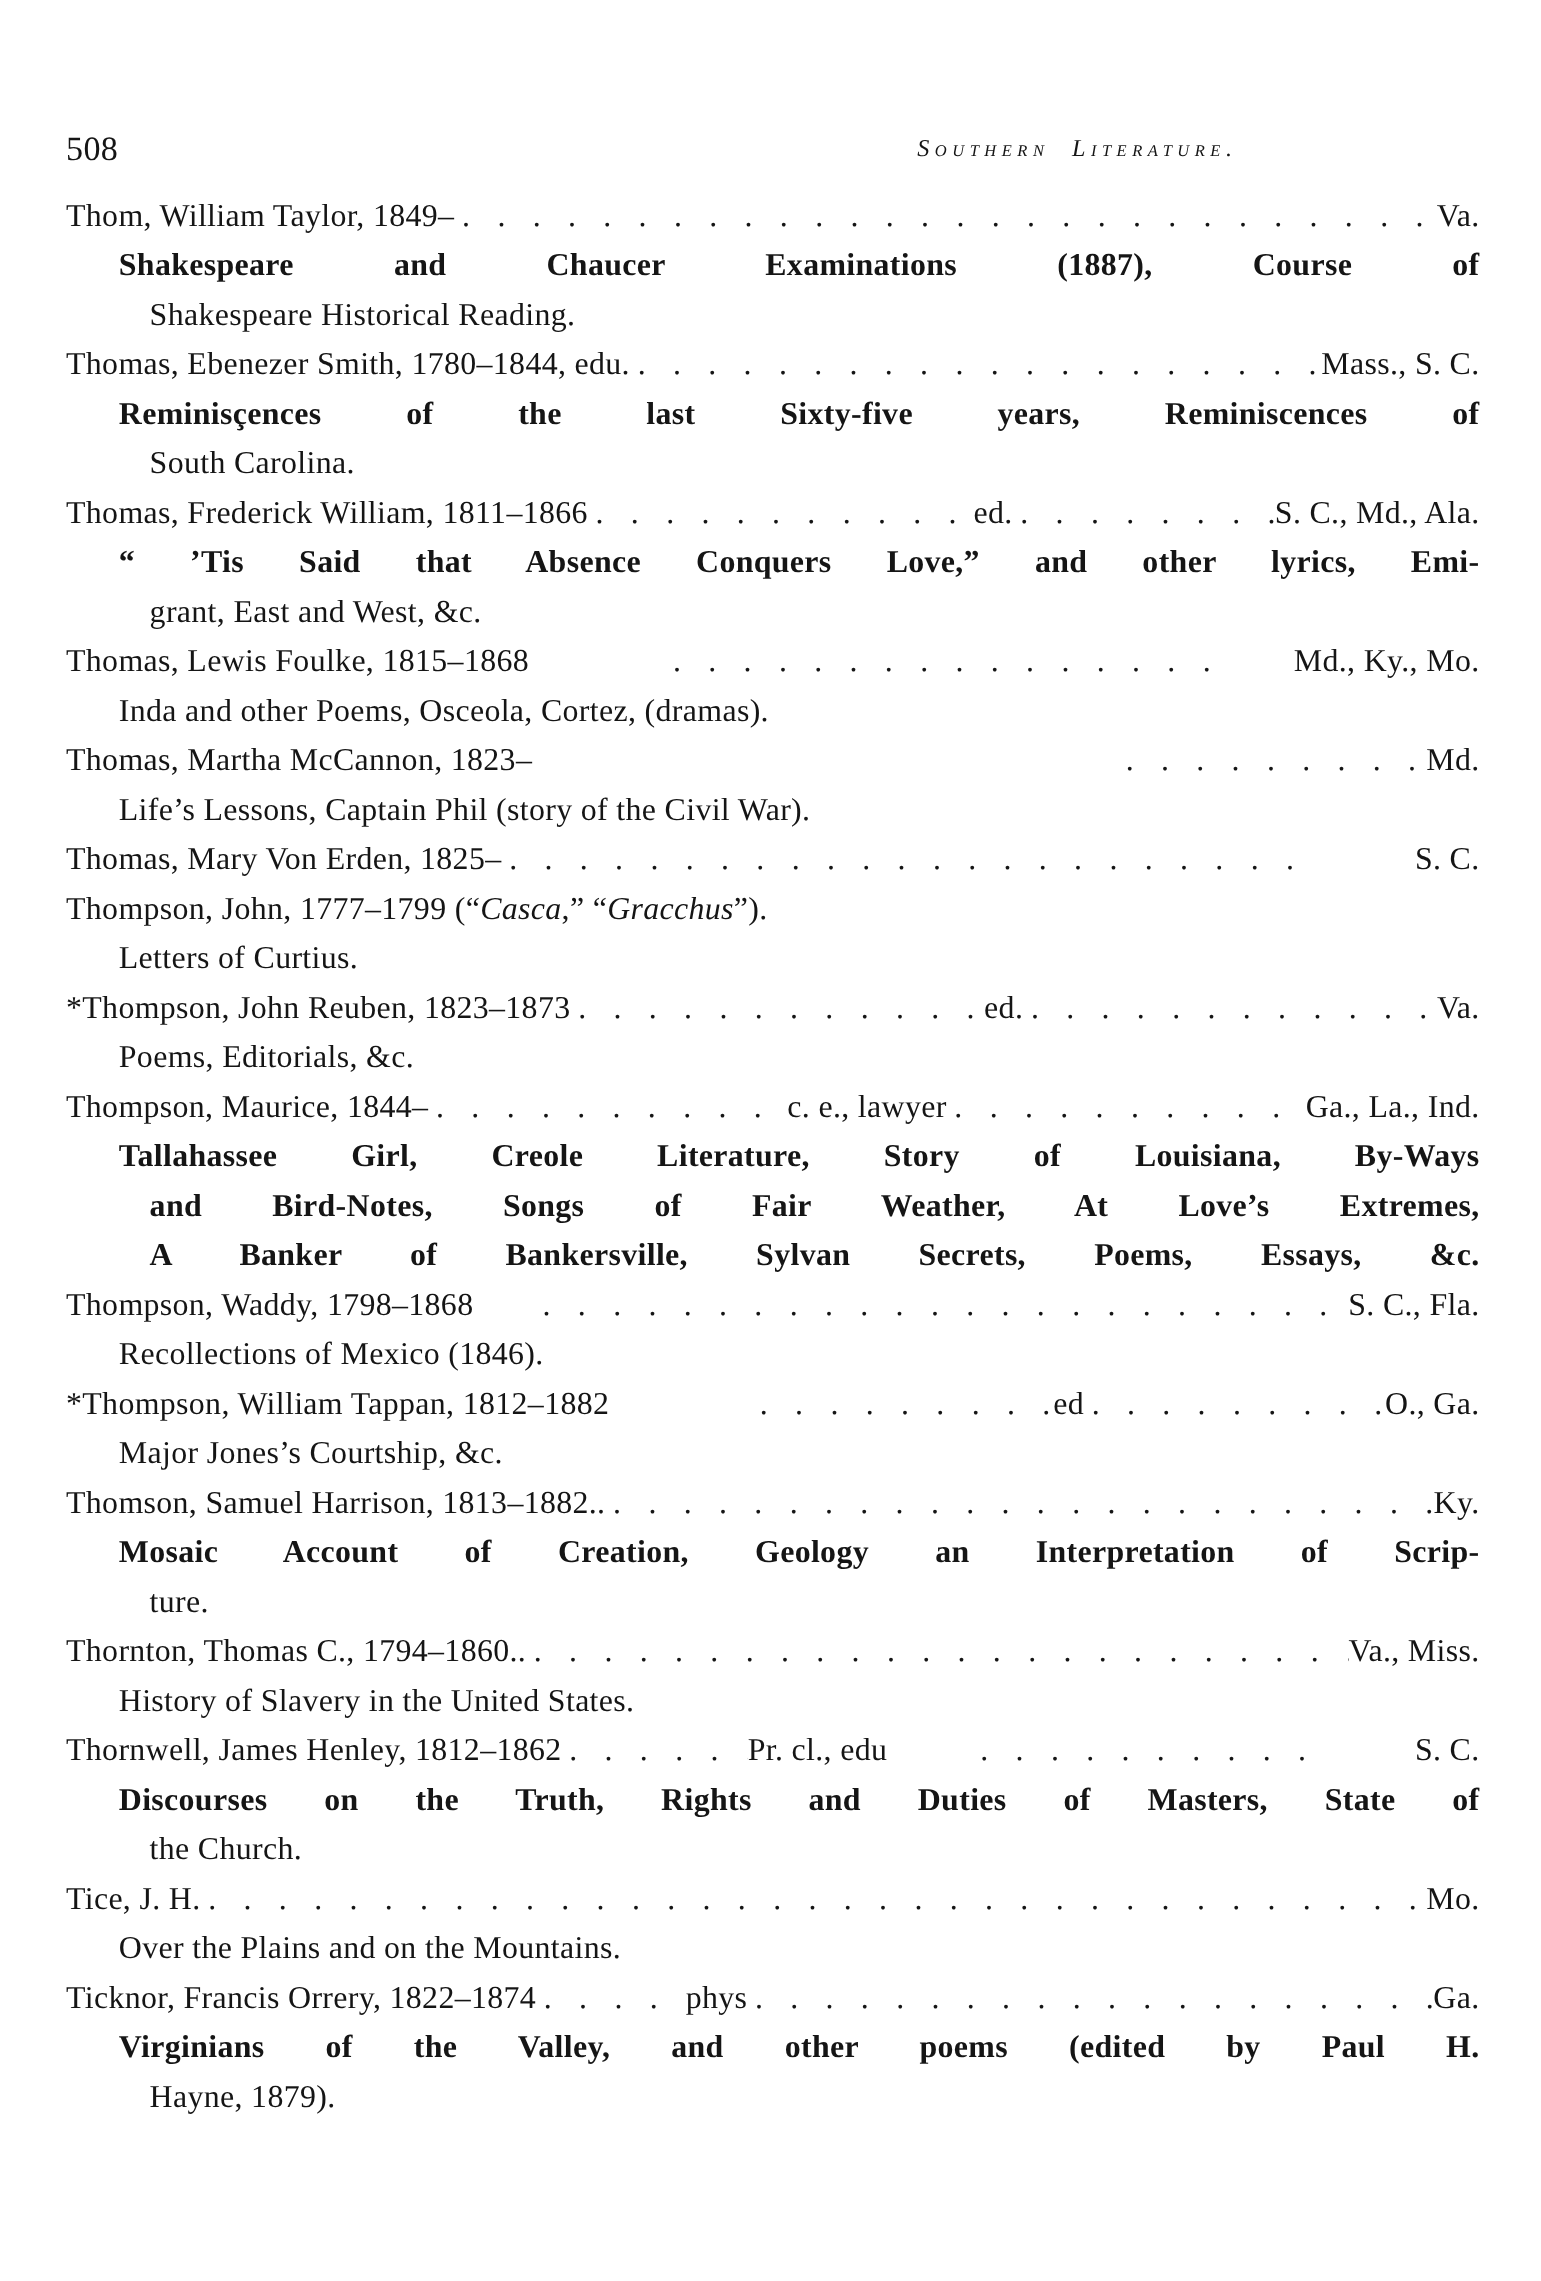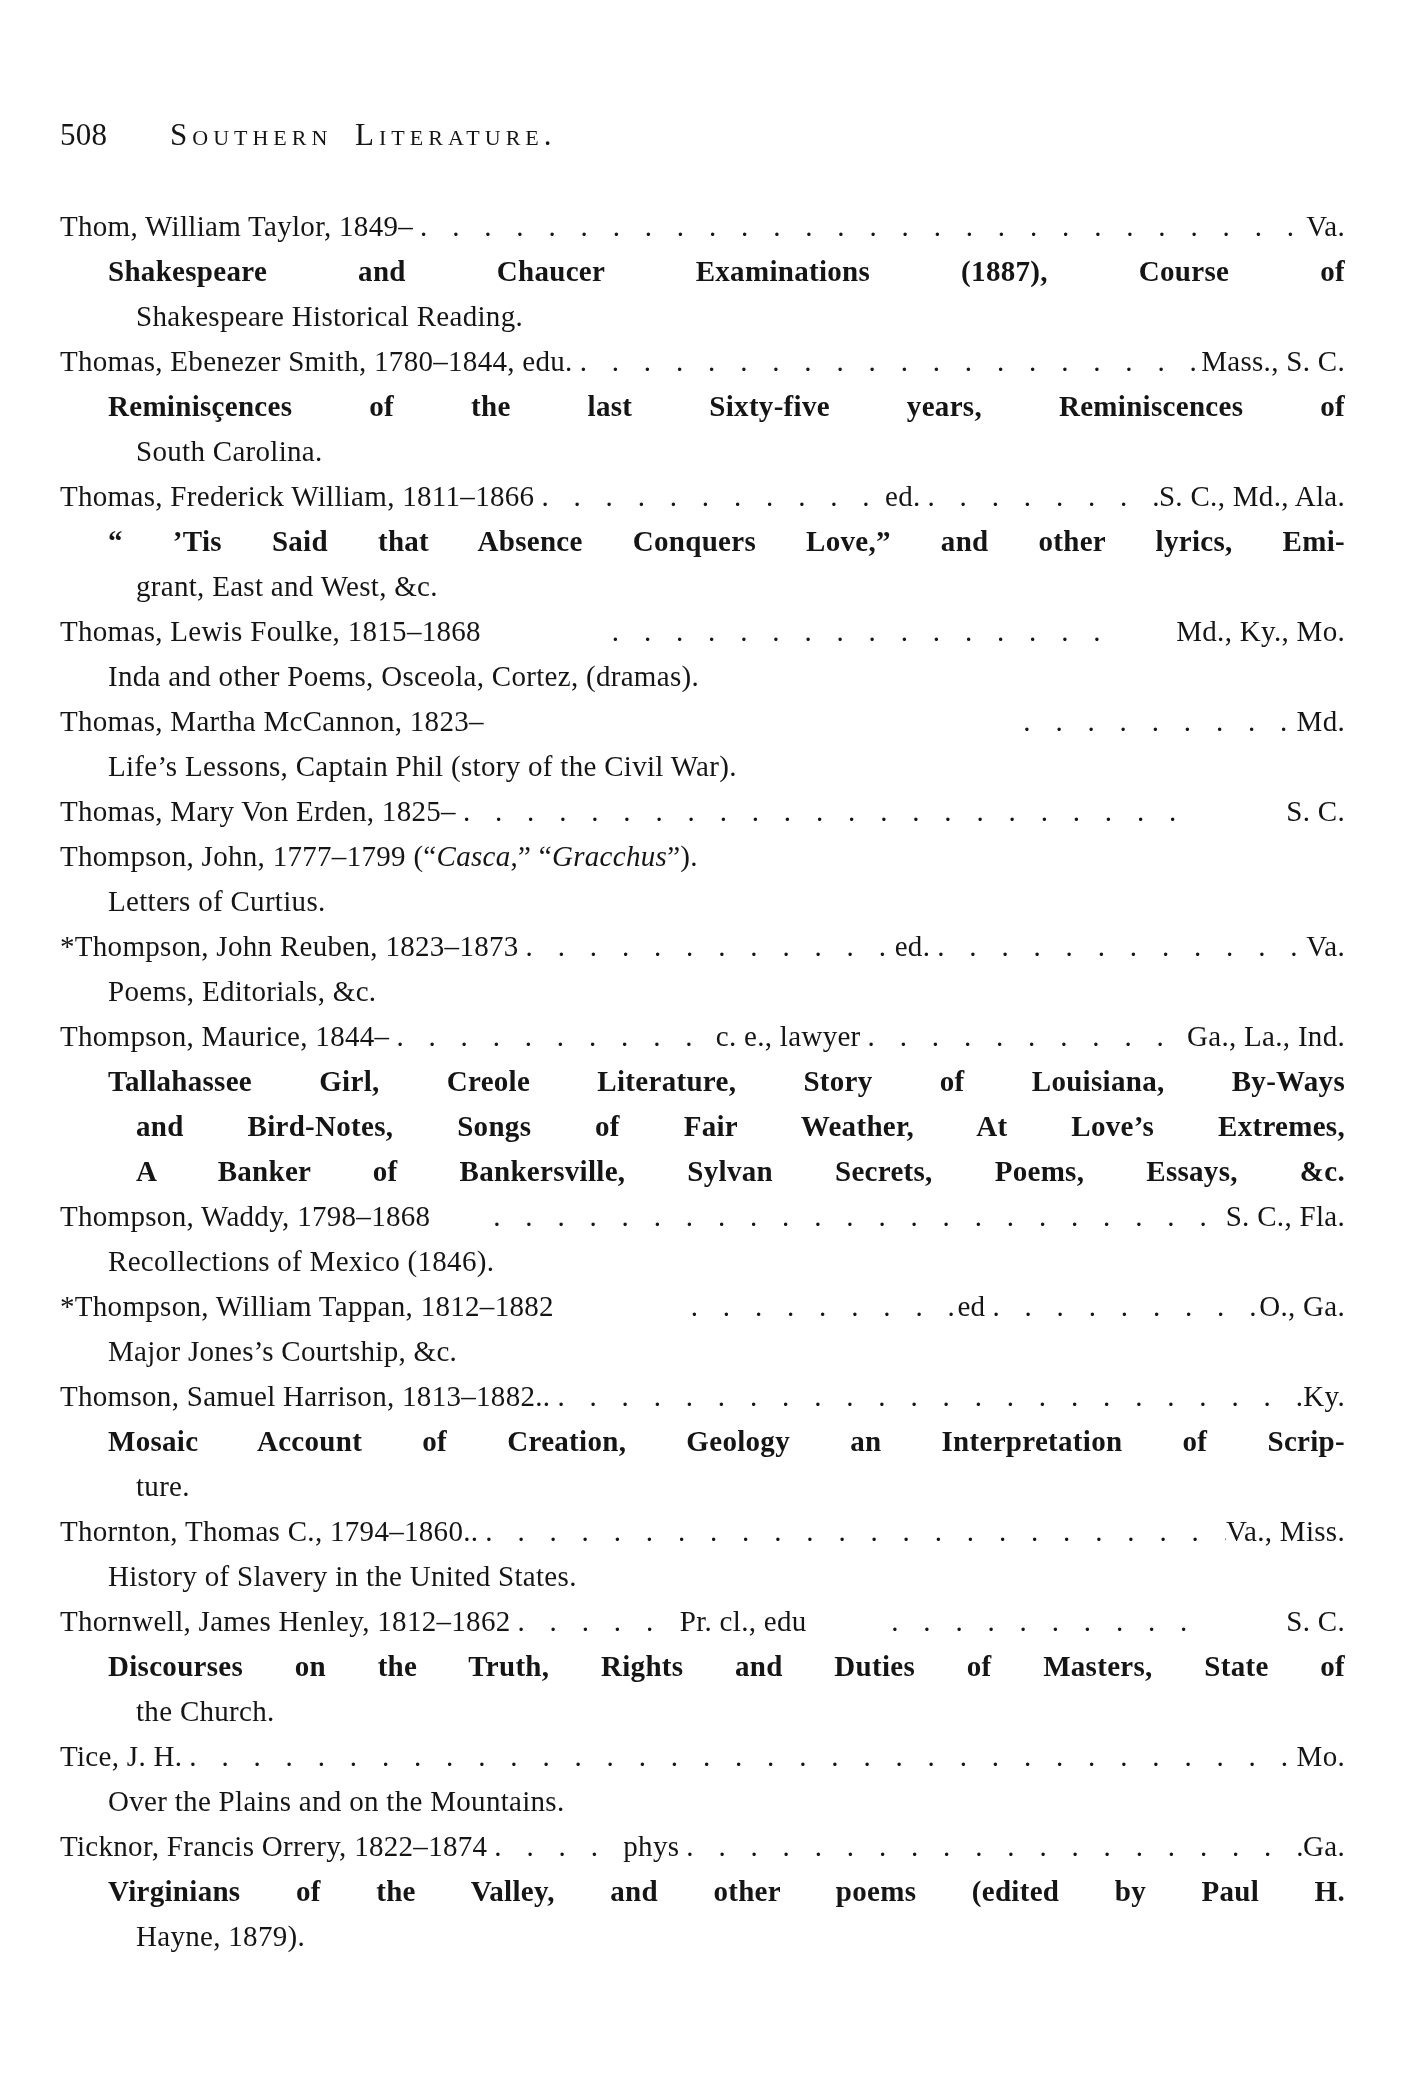--- a/index.html
+++ b/index.html
@@ -12,38 +12,39 @@
     font-size: 29px;
     line-height: 45px;
     letter-spacing: 0.3px;
     box-sizing: border-box;
     padding: 112px 56px 0 60px;
     overflow: hidden;
   }
   .page-header {
     position: relative;
     height: 40px;
-    margin-bottom: 52px;
+    margin-bottom: 22px;
   }
   .page-number {
     position: absolute;
     left: 0;
     top: 0;
     font-size: 31px;
   }
   .page-title {
     position: absolute;
     left: 110px;
     right: 220px;
     top: 0;
-    text-align: left;
+    text-align: right;
     font-variant: small-caps;
     letter-spacing: 5px;
-    font-size: 31px;
+    font-size: 22px;
     word-spacing: 10px;
+    font-style: italic;
   }
   .entry { }
   .author-line {
     display: flex;
     align-items: center;
   }
   .seg { white-space: pre; }
   .italic { font-style: italic; }
   .leader {
     flex-grow: 1;

